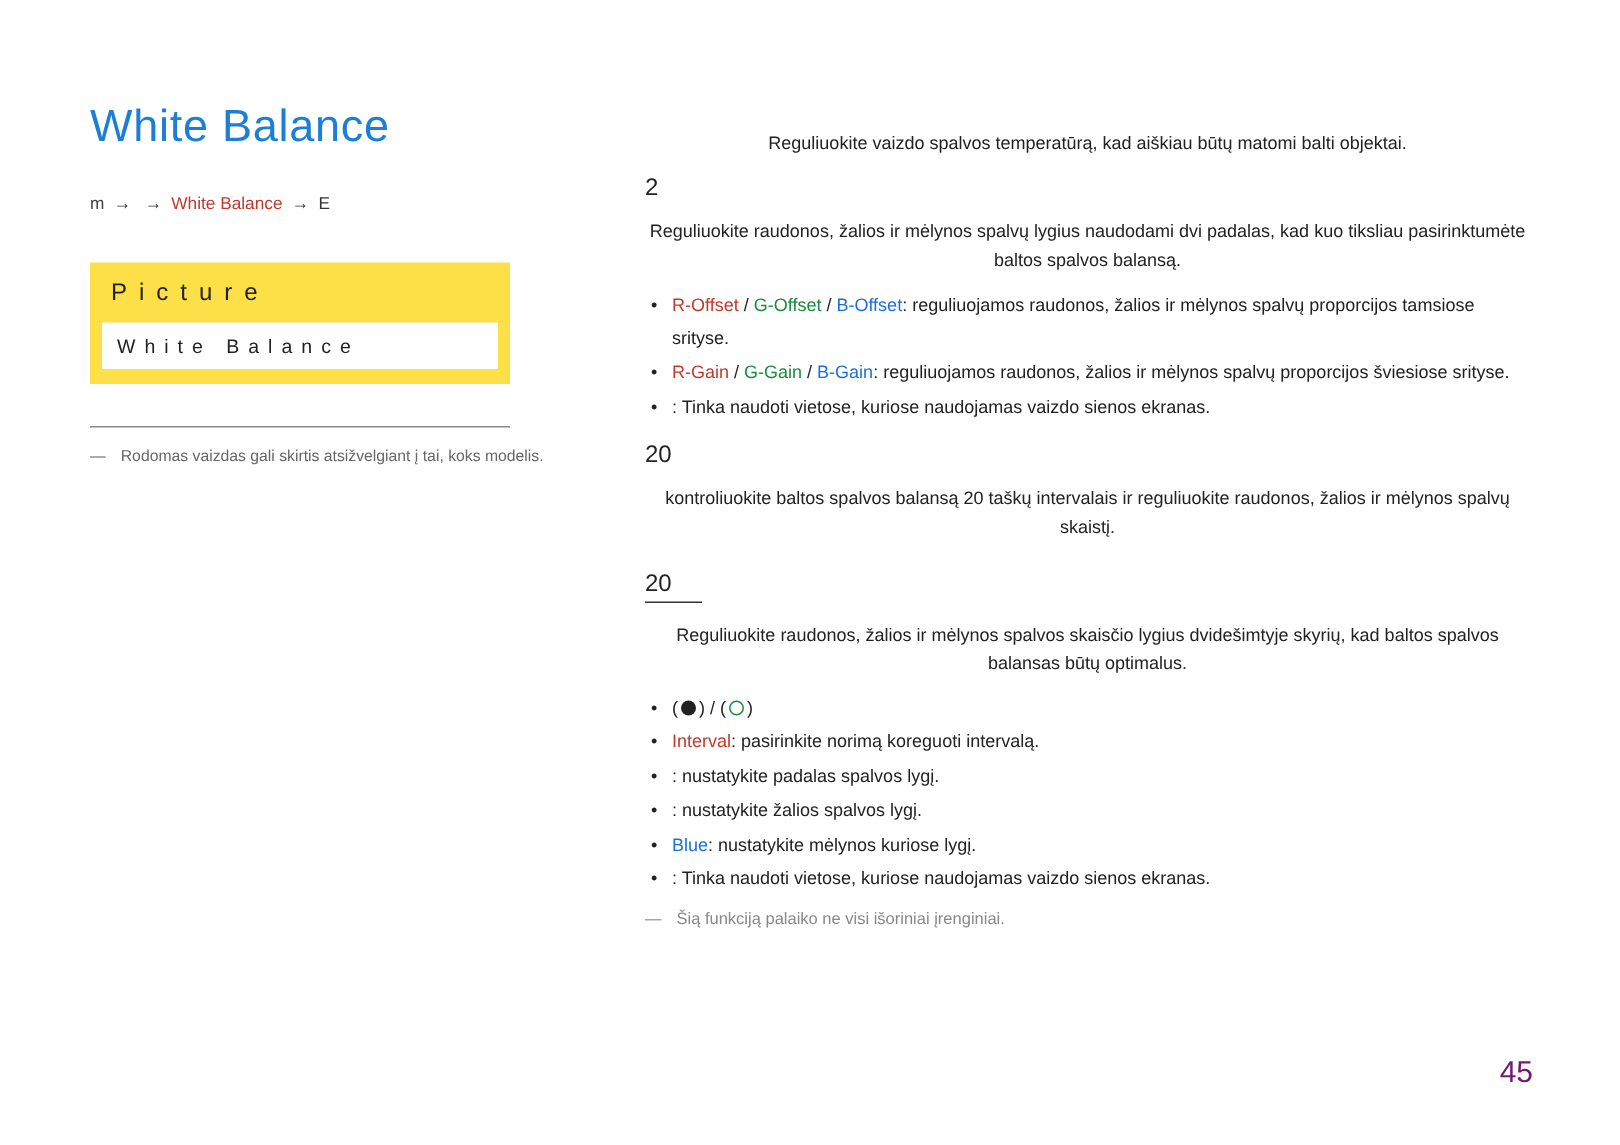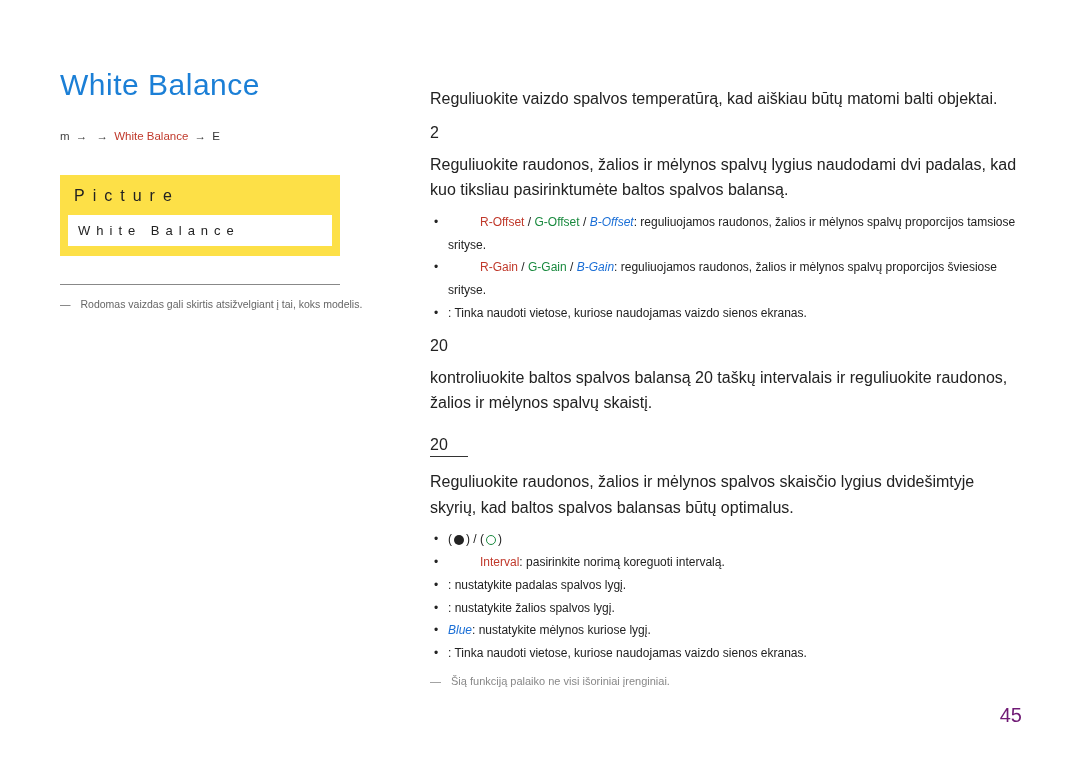--- a/index.html
+++ b/index.html
@@ -67,23 +67,24 @@
   }
   .footnote-left {
     font-size: 10.5px;
     color: #666;
     display: flex;
     gap: 10px;
     line-height: 1.5;
   }
   .footnote-left .dash { flex-shrink: 0; }
   .right-col p {
-    font-size: 16px;
+    font-size: 12px;
     line-height: 1.6;
     margin-bottom: 8px;
+    text-align: center;
   }
   .section-num {
     font-size: 16px;
     font-weight: 500;
     margin: 12px 0 10px 0;
   }
   .section-num.underline {
     display: inline-block;
     border-bottom: 1px solid #333;
     padding-bottom: 2px;
@@ -99,23 +100,23 @@
     padding-left: 18px;
     font-size: 12px;
     line-height: 1.9;
   }
   ul li::before {
     content: "•";
     position: absolute;
     left: 4px;
     top: 0;
   }
-  .red { color: #c0392b; margin-left: 32px; }
+  .red { color: #c0392b; }
   .green { color: #1a8a3f; }
-  .blue { color: #1b6fd6; font-style: italic; }
+  .blue { color: #1b6fd6; }
   .footnote-right {
     font-size: 11px;
     color: #888;
     display: flex;
     gap: 10px;
     margin-top: 4px;
     line-height: 1.6;
   }
   .footnote-right .dash { flex-shrink: 0; }
   .circle-on {

